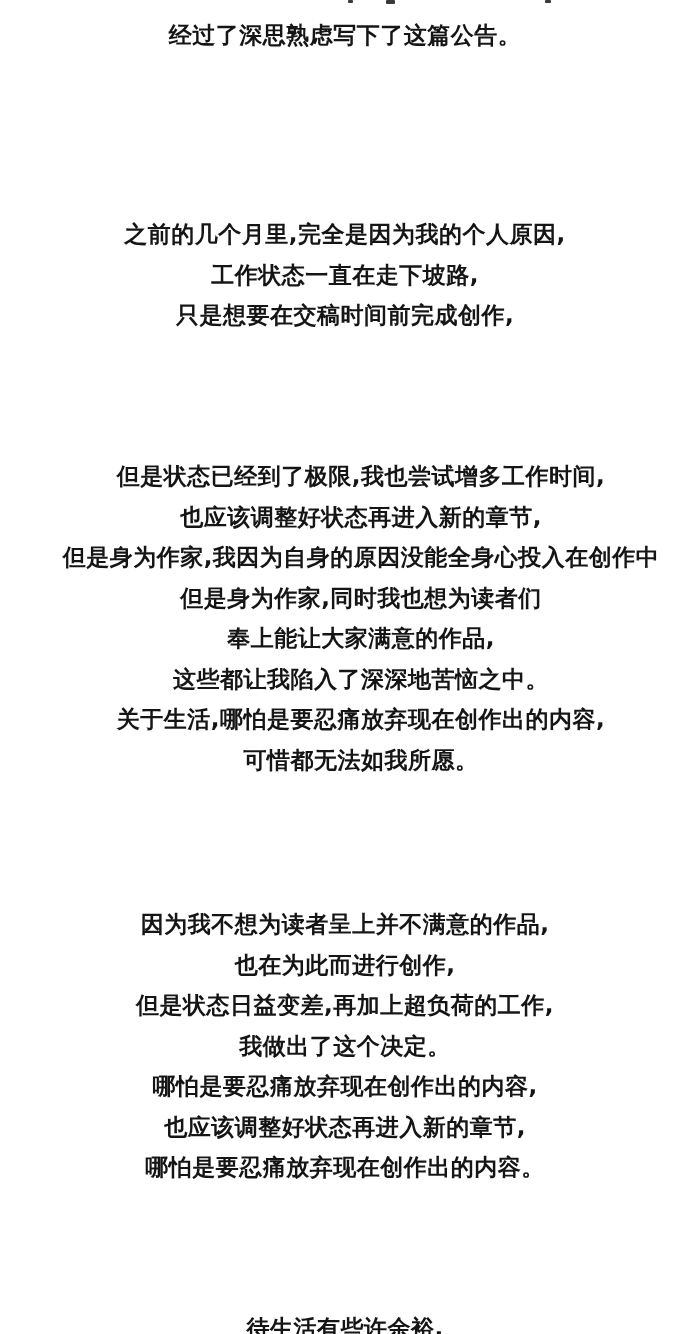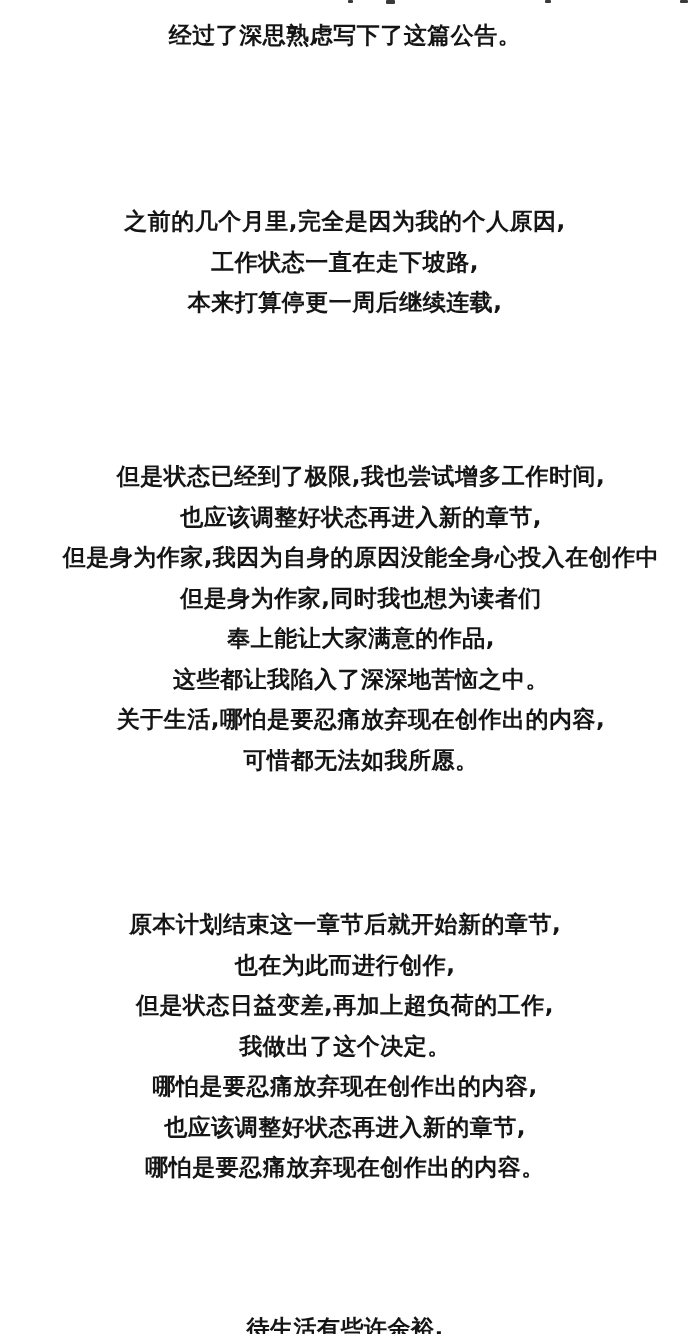--- a/index.html
+++ b/index.html
@@ -28,67 +28,67 @@
     line-height: 40.5px;
     white-space: nowrap;
     letter-spacing: 0.5px;
   }
   .block {
     position: absolute;
     left: 0;
     right: 0;
   }
   .opening-block   { top: 15px; }
-  .paragraph-1     { top: 201px; }
+  .paragraph-1     { top: 214px; }
   .paragraph-2     { top: 456px; margin-left: 16px; }
   .paragraph-3     { top: 904px; }
   .clipped-block   { top: 1308px; }
   .remnant {
     position: absolute;
     top: 0;
     border-radius: 1px;
   }
   .remnant.r1 { left: 348px; width: 5px; height: 3px; }
   .remnant.r2 { left: 386px; width: 9px; height: 4px; }
   .remnant.r3 { left: 545px; width: 6px; height: 3px; }
   .remnant.r4 { left: 680px; width: 8px; height: 3px; }
 </style>
 </head>
 <body style="background: rgb(255, 255, 255);">
 
-<div class="page" style="color: rgb(21, 21, 21);">
+<div class="page" style="color: rgb(21, 21, 21); border-radius: 29px;">
 
   <span class="remnant r1" style="background: rgb(58, 58, 58);"></span>
   <span class="remnant r2" style="background: rgb(58, 58, 58);"></span>
   <span class="remnant r3" style="background: rgb(58, 58, 58);"></span>
   <span class="remnant r4" style="background: rgb(58, 58, 58);"></span>
 
   <div class="block opening-block">
     <p class="line">经过了深思熟虑写下了这篇公告。</p>
   </div>
 
   <div class="block paragraph-1">
     <p class="line">之前的几个月里,完全是因为我的个人原因,</p>
     <p class="line">工作状态一直在走下坡路,</p>
-    <p class="line">本来打算停更一周后继续连载,</p>
+    <p class="line">只是想要在交稿时间前完成创作,</p>
   </div>
 
   <div class="block paragraph-2">
     <p class="line">但是状态已经到了极限,我也尝试增多工作时间,</p>
     <p class="line">也应该调整好状态再进入新的章节,</p>
     <p class="line">但是身为作家,我因为自身的原因没能全身心投入在创作中</p>
     <p class="line">但是身为作家,同时我也想为读者们</p>
     <p class="line">奉上能让大家满意的作品,</p>
     <p class="line">这些都让我陷入了深深地苦恼之中。</p>
     <p class="line">关于生活,哪怕是要忍痛放弃现在创作出的内容,</p>
     <p class="line">可惜都无法如我所愿。</p>
   </div>
 
   <div class="block paragraph-3">
-    <p class="line">原本计划结束这一章节后就开始新的章节,</p>
+    <p class="line">因为我不想为读者呈上并不满意的作品,</p>
     <p class="line">也在为此而进行创作,</p>
     <p class="line">但是状态日益变差,再加上超负荷的工作,</p>
     <p class="line">我做出了这个决定。</p>
     <p class="line">哪怕是要忍痛放弃现在创作出的内容,</p>
     <p class="line">也应该调整好状态再进入新的章节,</p>
     <p class="line">哪怕是要忍痛放弃现在创作出的内容。</p>
   </div>
 
   <div class="block clipped-block">
     <p class="line">待生活有些许余裕,</p>

